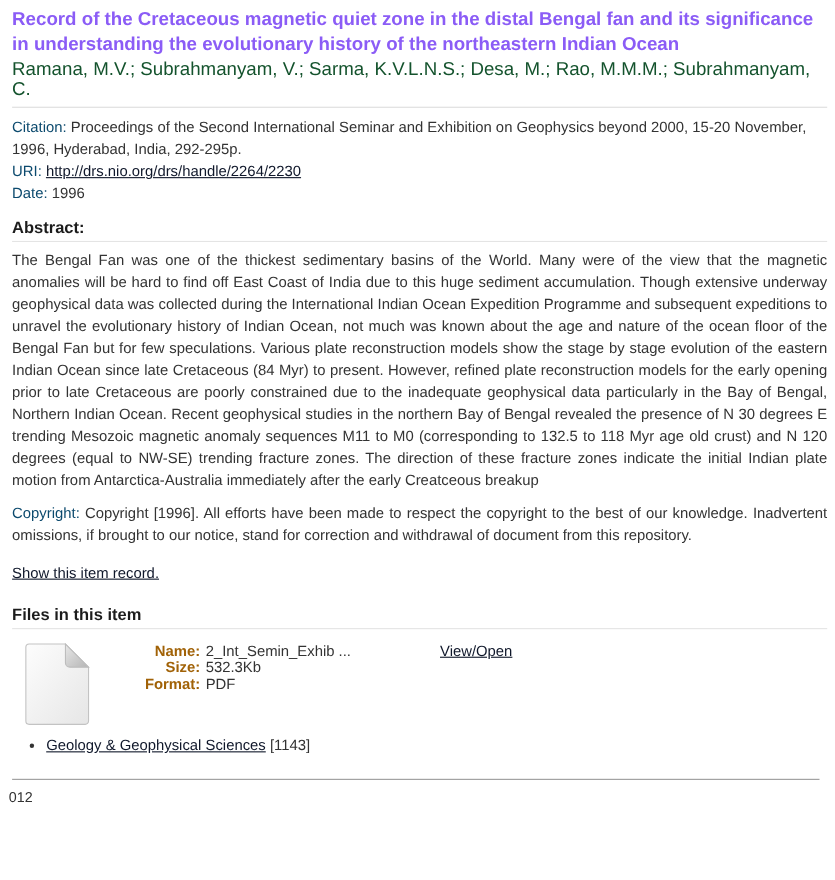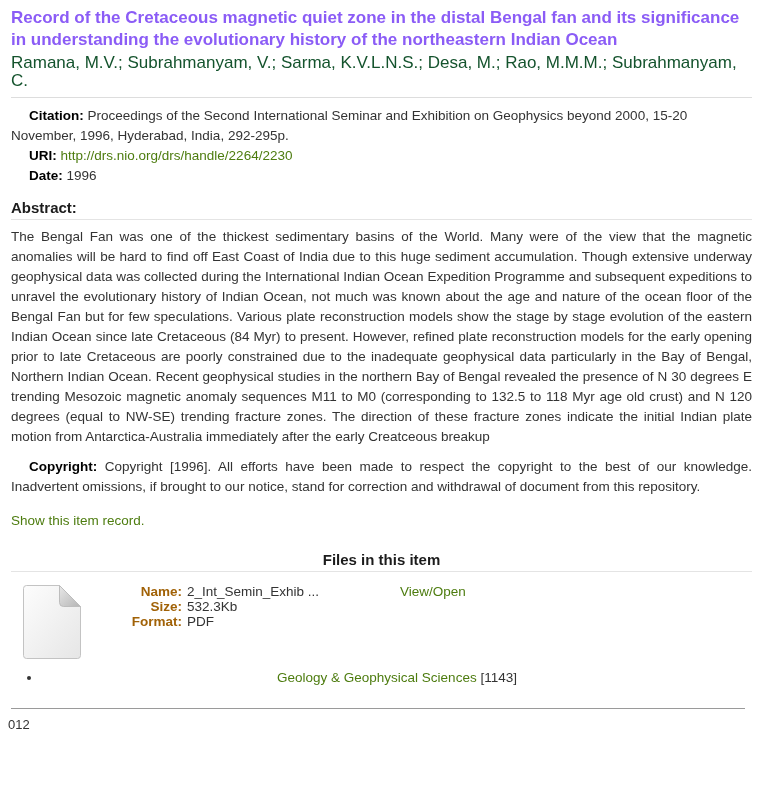--- a/index.html
+++ b/index.html
@@ -27,23 +27,24 @@
     line-height: 18px;
     margin: 0 0 7px 0;
   }
   hr.rule {
     border: 0;
     border-top: 1px solid #dddddd;
     margin: 0 0 8px 0;
   }
 
   .meta-line { margin: 0; line-height: 20px; }
-  .meta-label { font-weight: bold; color: #000000; margin-left: 18px; }
+  .meta-label { font-weight: normal; color: #0c4a6e; }
   a.link {
-    color: #4d7c0f;
+    color: #0f172a;
+    text-decoration: underline;
     cursor: pointer;
   }
 
   .section-heading {
     font-size: 15px;
     font-weight: bold;
     color: #1c1c1c;
     margin: 13px 0 0 0;
     padding-bottom: 3px;
     border-bottom: 1px solid #e4e4e4;
@@ -53,39 +54,38 @@
     line-height: 20px;
     margin: 7px 0 0 0;
   }
   .copyright-text {
     text-align: justify;
     line-height: 20px;
     margin: 10px 0 0 0;
   }
   .show-record { display: inline-block; margin-top: 16px; }
 
-  .files-heading { margin-top: 23px; text-align: center; }
+  .files-heading { margin-top: 23px; }
 
   .file-row { display: flex; align-items: flex-start; margin-top: 12px; }
   .file-icon-wrap { margin-left: 9px; width: 62px; cursor: pointer; }
   .file-meta { margin-left: 40px; width: 278px; }
   .file-meta-row { display: flex; line-height: 15px; margin-bottom: 0; }
   .file-meta-label {
     font-weight: bold; color: #a16207;
     width: 60px; text-align: right; flex: none;
   }
   .file-meta-value { margin-left: 5px; }
   .file-actions { margin-left: 0; line-height: 15px; }
 
   .collections-heading { margin-top: 31px; }
   ul.collections-list {
     margin: 5px 0 0 0;
     padding-left: 31px;
     list-style: disc;
-    text-align: center;
   }
   ul.collections-list li { line-height: 19px; color: #333; }
   .collection-count { color: #333333; }
 
   .footer { margin-top: 21px; }
   hr.footer-rule {
     border: 0;
     border-top: 1px solid #9a9a9a;
     margin: 0 7px 0 0;
   }

